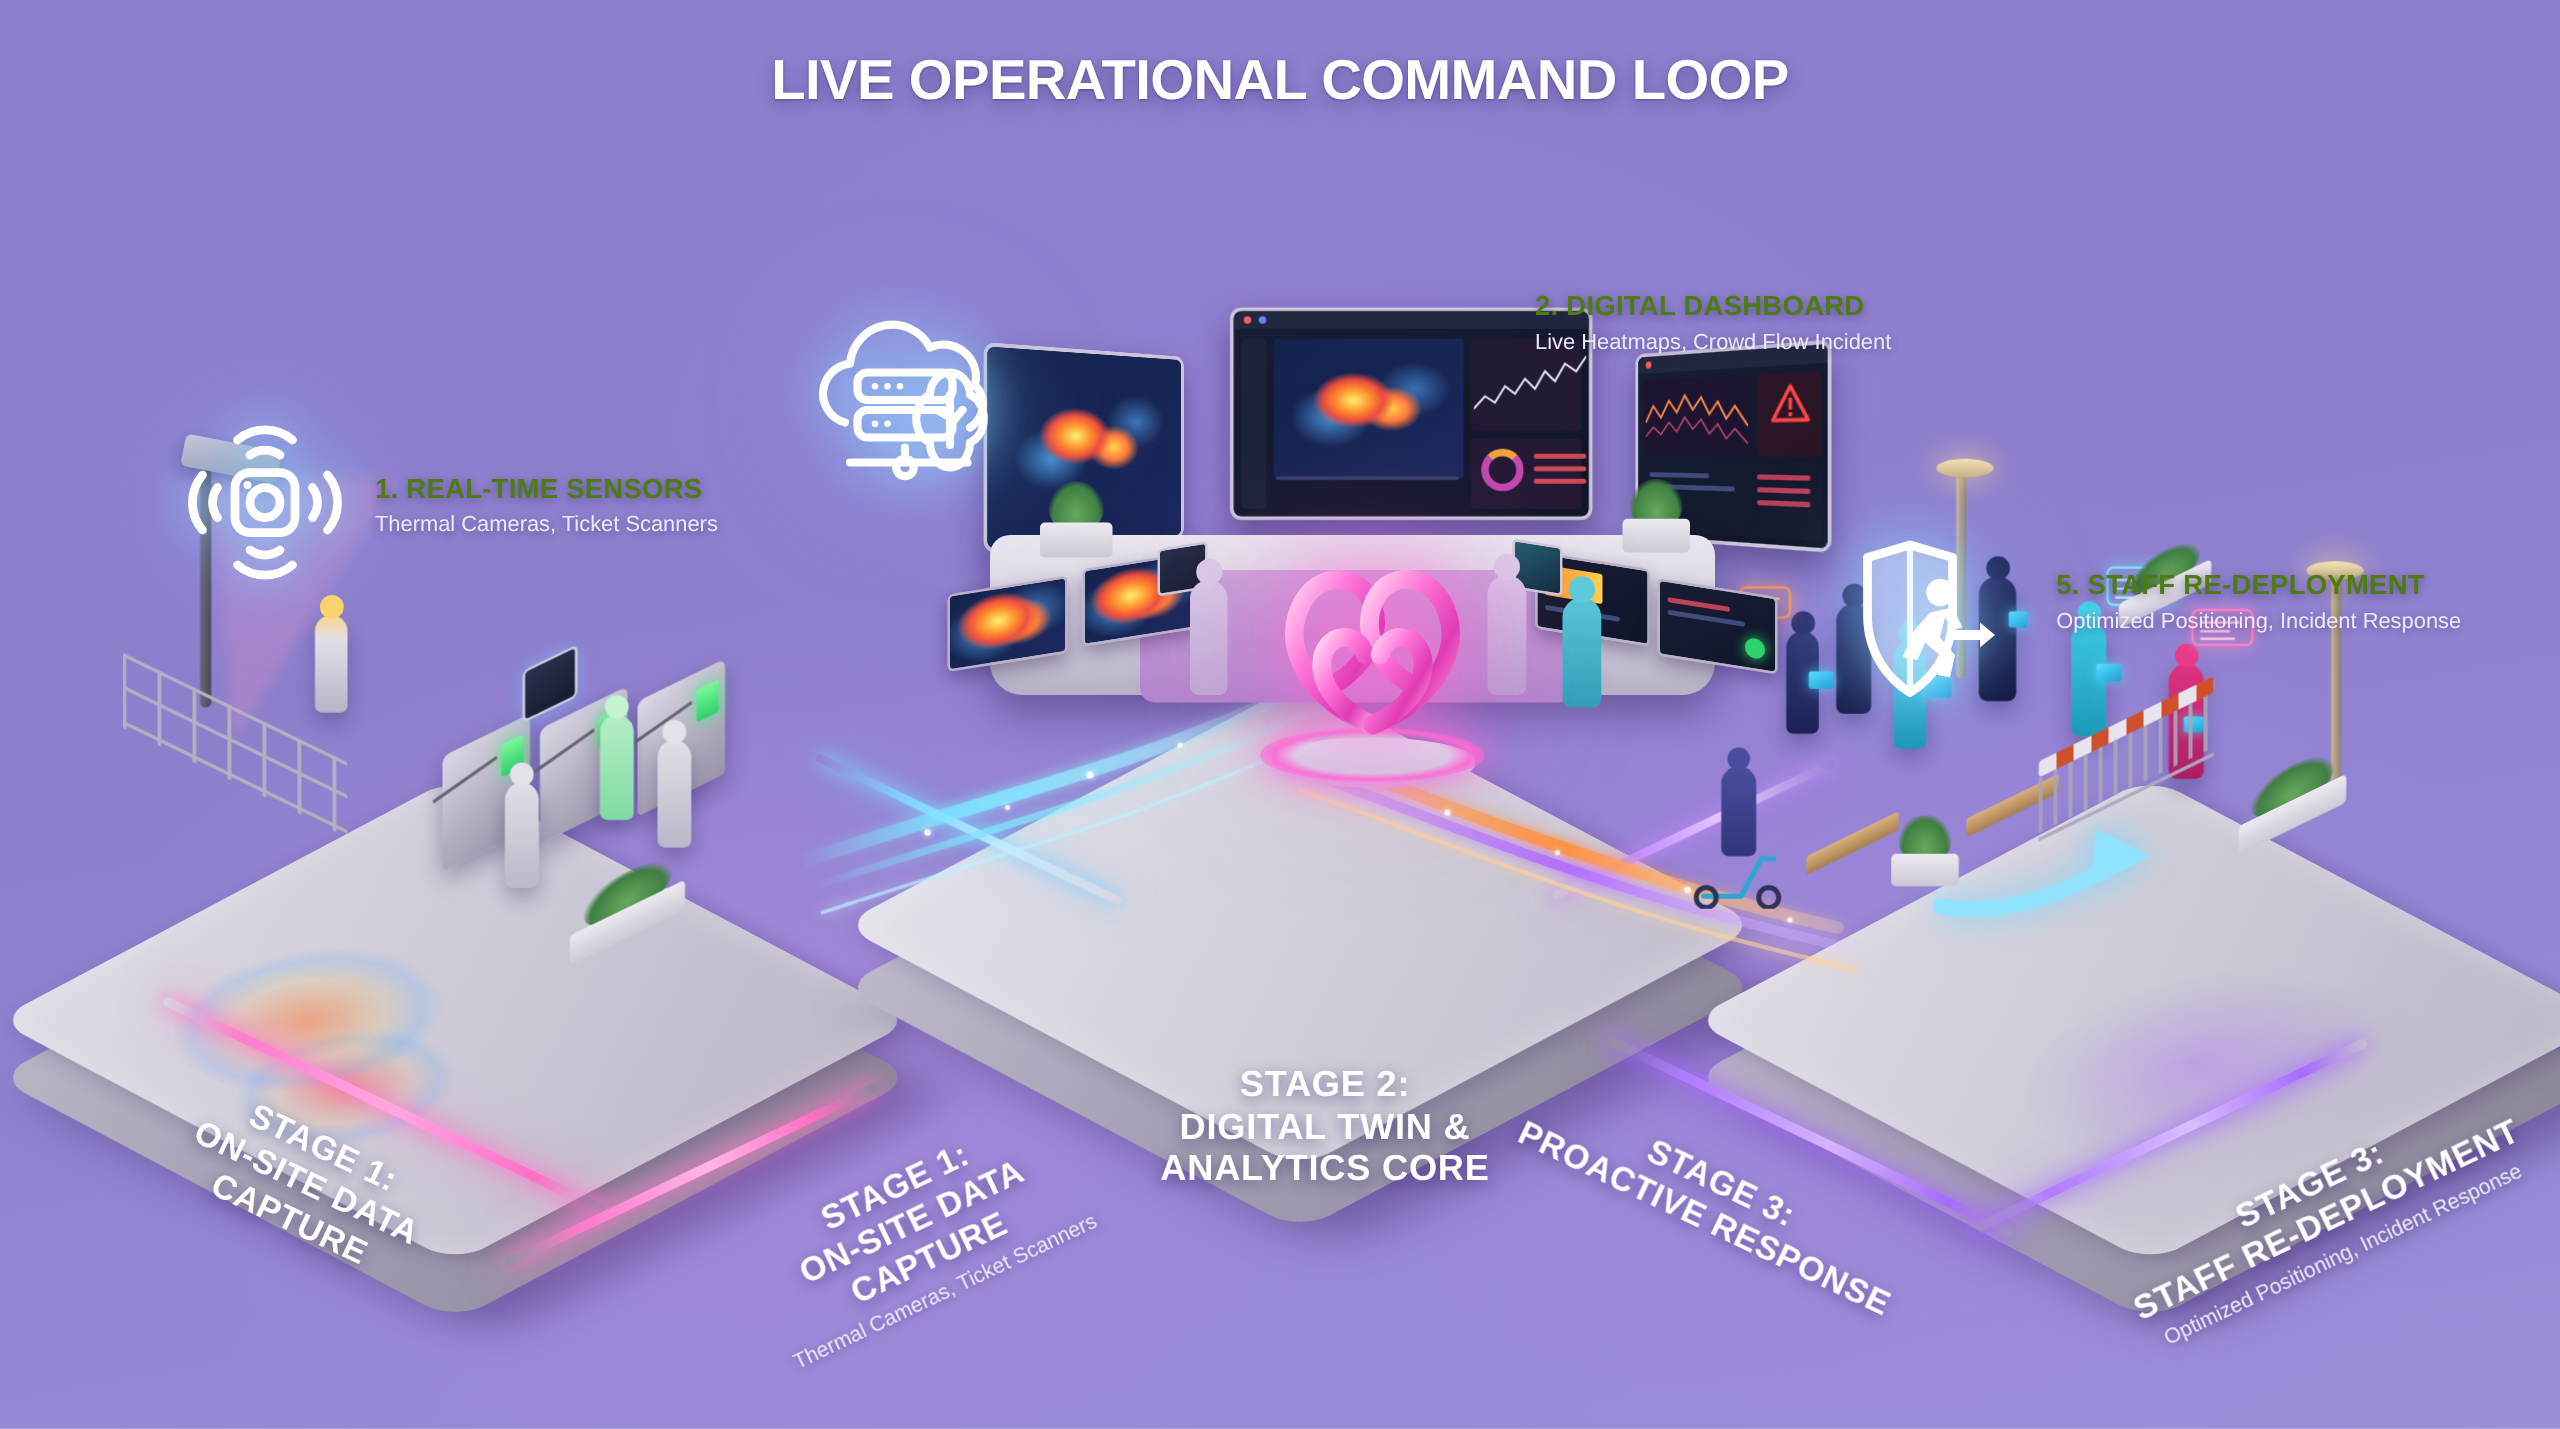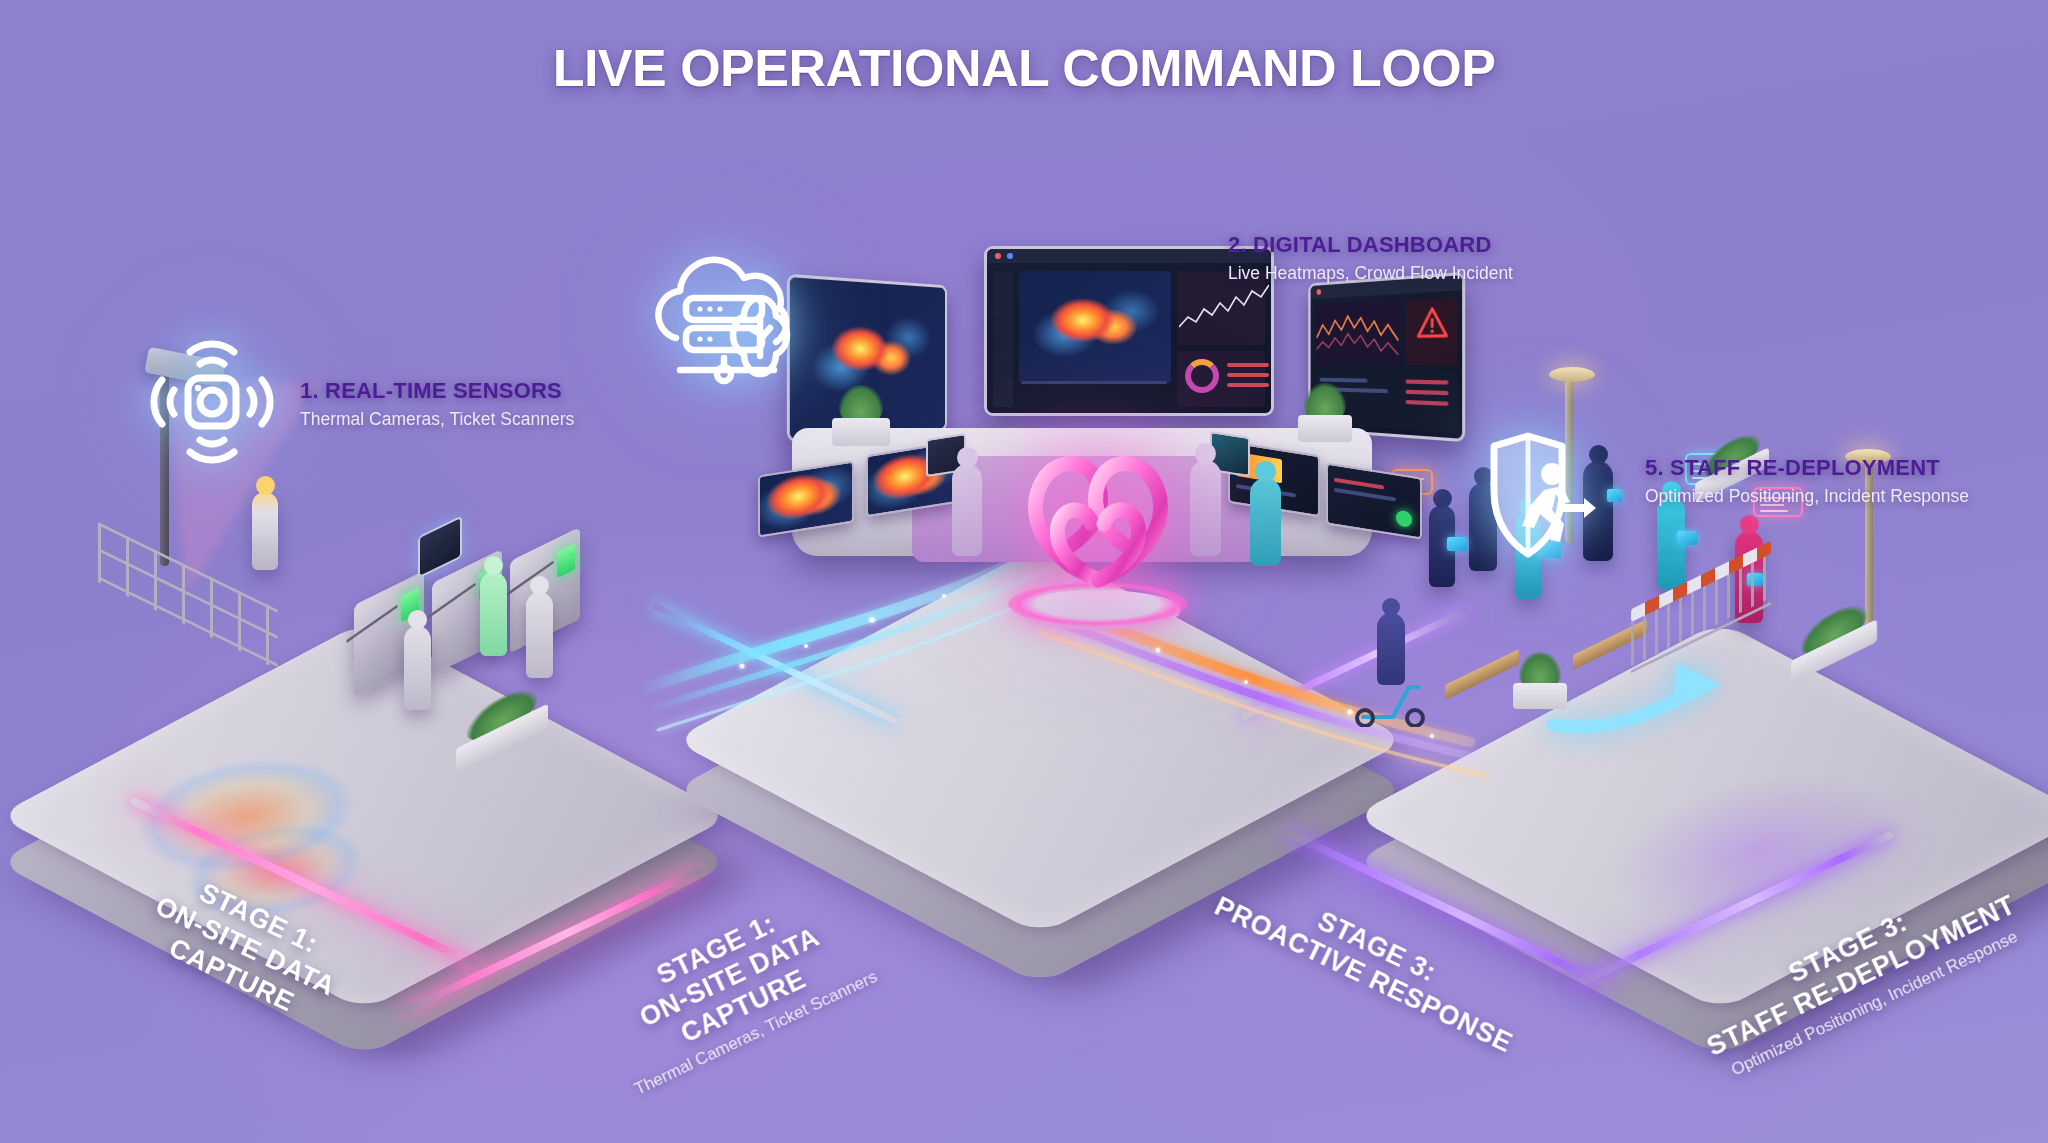--- a/index.html
+++ b/index.html
@@ -12,32 +12,32 @@
       radial-gradient(ellipse 900px 620px at 72% 72%, rgba(170,135,222,0.5) 0%, rgba(170,135,222,0) 62%),
       radial-gradient(ellipse 1000px 520px at 50% 30%, rgba(150,128,214,0.45) 0%, rgba(150,128,214,0) 70%),
       linear-gradient(170deg,#8e80cf 0%, #8e7fcd 42%, #9385d4 70%, #9d8ed9 100%);
     position:relative;
   }
   .stage { position:absolute; inset:0; }
 
   
   .hdr { position:absolute; top:38px; left:0; width:100%; text-align:center; z-index:40; }
   .hdr h1 {
-    font-size:52px; font-weight:bold; letter-spacing:-0.5px; color:#ffffff;
+    font-size:45px; font-weight:bold; letter-spacing:-0.5px; color:#ffffff;
     text-shadow:0 4px 14px rgba(60,40,110,0.45), 0 1px 2px rgba(60,40,110,0.5);
   }
   .hdr p {
     margin-top:14px; font-size:21.5px; color:#f2edfb; font-weight:400;
     text-shadow:0 2px 7px rgba(60,40,110,0.38);
   }
 
   
   .callout { position:absolute; z-index:45; }
   .callout .ct {
-    font-size:22px; font-weight:bold; color:#4c1d95; letter-spacing:0.2px;
+    font-size:22px; font-weight:bold; color:#4d7c0f; letter-spacing:0.2px;
     text-shadow:0 2px 8px rgba(55,35,105,0.5);
   }
   .callout .cs {
     margin-top:5px; font-size:17.5px; color:#eee9f9; font-weight:400;
     text-shadow:0 2px 7px rgba(55,35,105,0.45);
   }
   #callout-sensors   { left:300px;  top:378px; }
   #callout-dashboard { left:1228px; top:232px; }
   #callout-staff     { left:1645px; top:455px; }
 
@@ -655,20 +655,27 @@
   </div>
 
   <div class="slabel" id="lbl-s1b">
     <div class="l1">
       <span>STAGE 1:</span><br>
       <span>ON-SITE DATA CAPTURE</span>
     </div>
     <div class="l2">Thermal Cameras, Ticket Scanners</div>
   </div>
 
+  <div class="slabel" id="lbl-s2">
+    <div class="l1">
+      <span>STAGE 2:</span><br>
+      <span>DIGITAL TWIN &amp;</span><br>
+      <span>ANALYTICS CORE</span>
+    </div>
+  </div>
 
   <div class="slabel" id="lbl-s3a">
     <div class="l1">
       <span>STAGE 3:</span><br>
       <span>PROACTIVE RESPONSE</span>
     </div>
   </div>
 
   <div class="slabel" id="lbl-s3b">
     <div class="l1">

